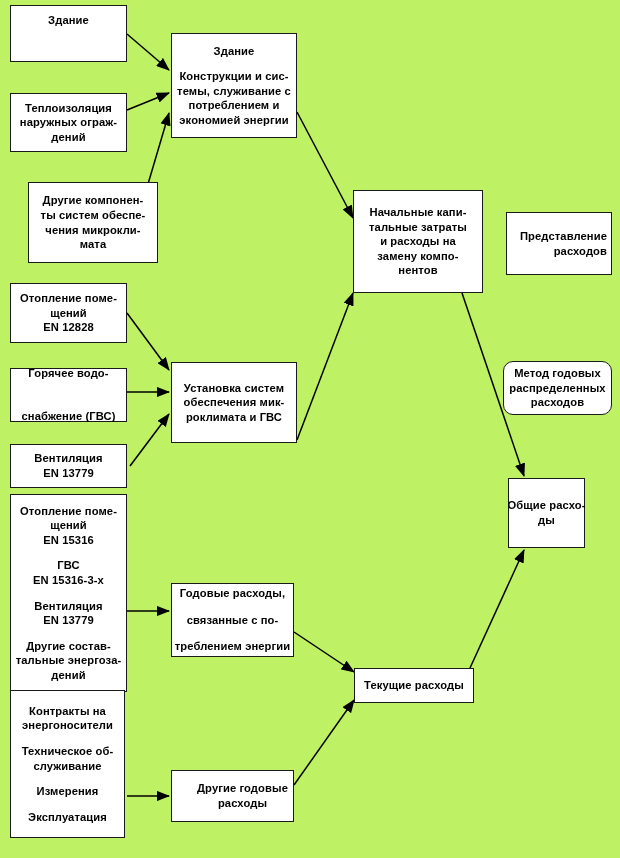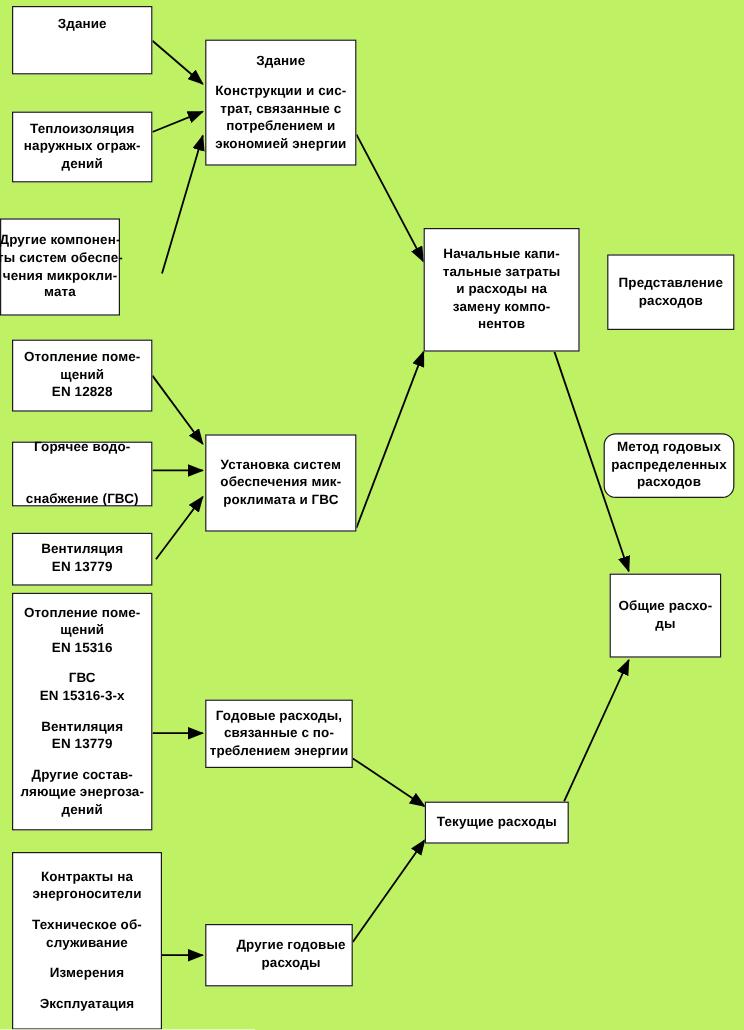--- a/index.html
+++ b/index.html
@@ -85,21 +85,21 @@
 
   <div id="node-layer">
       <div class="node align-top pad-top" style="left: 10px; top: 5px; width: 117px; height: 57px; border-color: rgb(26, 26, 26);">
         <span class="line">Здание</span>
       </div>
       <div class="node" style="left: 10px; top: 93px; width: 117px; height: 59px; border-color: rgb(26, 26, 26);">
         <span class="line">Теплоизоляция</span>
         <span class="line">наружных ограж-</span>
         <span class="line">дений</span>
       </div>
-      <div class="node" style="left: 0; top: 182px; width: 100px; height: 81px; border-color: rgb(26, 26, 26);">
+      <div class="node" style="left: 28px; top: 182px; width: 130px; height: 81px; border-color: rgb(26, 26, 26);">
         <span class="line">Другие компонен-</span>
         <span class="line">ты систем обеспе-</span>
         <span class="line">чения микрокли-</span>
         <span class="line">мата</span>
       </div>
       <div class="node" style="left: 10px; top: 283px; width: 117px; height: 60px; border-color: rgb(26, 26, 26);">
         <span class="line">Отопление поме-</span>
         <span class="line">щений</span>
         <span class="line">EN 12828</span>
       </div>
@@ -116,74 +116,74 @@
         <span class="line">щений</span>
         <span class="line">EN 15316</span>
         <span class="gap"></span>
         <span class="line">ГВС</span>
         <span class="line">EN 15316-3-х</span>
         <span class="gap"></span>
         <span class="line">Вентиляция</span>
         <span class="line">EN 13779</span>
         <span class="gap"></span>
         <span class="line">Другие состав-</span>
-        <span class="line">ляющие энергоза-</span>
+        <span class="line">тальные энергоза-</span>
         <span class="line">дений</span>
       </div>
-      <div class="node" style="left: 10px; top: 710px; width: 125px; height: 148px; border-color: rgb(26, 26, 26);">
+      <div class="node" style="left: 10px; top: 690px; width: 115px; height: 148px; border-color: rgb(26, 26, 26);">
         <span class="line">Контракты на</span>
         <span class="line">энергоносители</span>
         <span class="gap"></span>
         <span class="line">Техническое об-</span>
         <span class="line">служивание</span>
         <span class="gap"></span>
         <span class="line">Измерения</span>
         <span class="gap"></span>
         <span class="line">Эксплуатация</span>
       </div>
       <div class="node" style="left: 171px; top: 33px; width: 126px; height: 105px; border-color: rgb(26, 26, 26);">
         <span class="line">Здание</span>
         <span class="gap"></span>
         <span class="line">Конструкции и сис-</span>
-        <span class="line">трат, связанные с</span>
+        <span class="line">темы, служивание с</span>
         <span class="line">потреблением и</span>
         <span class="line">экономией энергии</span>
       </div>
       <div class="node" style="left: 171px; top: 362px; width: 126px; height: 81px; border-color: rgb(26, 26, 26);">
         <span class="line">Установка систем</span>
         <span class="line">обеспечения мик-</span>
         <span class="line">роклимата и ГВС</span>
       </div>
-      <div class="node" style="left: 171px; top: 583px; width: 123px; height: 57px; border-color: rgb(26, 26, 26);">
+      <div class="node" style="left: 171px; top: 583px; width: 123px; height: 74px; border-color: rgb(26, 26, 26); gap: 12px;">
         <span class="line">Годовые расходы,</span>
         <span class="line">связанные с по-</span>
         <span class="line">треблением энергии</span>
       </div>
       <div class="node" style="left: 171px; top: 770px; width: 123px; height: 52px; border-color: rgb(26, 26, 26); padding-left: 24px;">
         <span class="line">Другие годовые</span>
         <span class="line">расходы</span>
       </div>
       <div class="node" style="left: 353px; top: 190px; width: 130px; height: 103px; border-color: rgb(26, 26, 26);">
         <span class="line">Начальные капи-</span>
         <span class="line">тальные затраты</span>
         <span class="line">и расходы на</span>
         <span class="line">замену компо-</span>
         <span class="line">нентов</span>
       </div>
       <div class="node" style="left: 354px; top: 668px; width: 120px; height: 35px; border-color: rgb(26, 26, 26);">
         <span class="line">Текущие расходы</span>
       </div>
-      <div class="node" style="left: 506px; top: 212px; width: 106px; height: 63px; border-color: rgb(26, 26, 26);">
+      <div class="node" style="left: 506px; top: 212px; width: 106px; height: 63px; border-color: rgb(26, 26, 26); align-items: flex-end;">
         <span class="line">Представление</span>
         <span class="line">расходов</span>
       </div>
       <div class="node" style="left: 503px; top: 361px; width: 109px; height: 54px; border-color: rgb(26, 26, 26); border-radius: 10px;">
         <span class="line">Метод годовых</span>
         <span class="line">распределенных</span>
         <span class="line">расходов</span>
       </div>
-      <div class="node" style="left: 508px; top: 478px; width: 93px; height: 70px; border-color: rgb(26, 26, 26);">
+      <div class="node" style="left: 508px; top: 478px; width: 77px; height: 70px; border-color: rgb(26, 26, 26);">
         <span class="line">Общие расхо-</span>
         <span class="line">ды</span>
       </div>
     </div>
 
 </div>
 
 </body></html>

